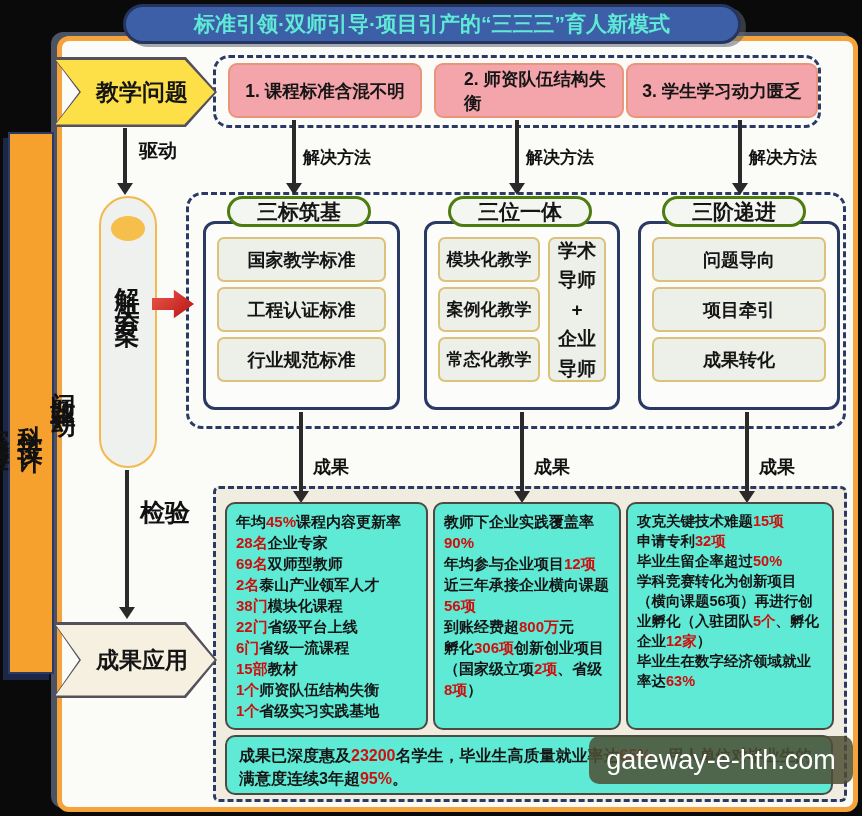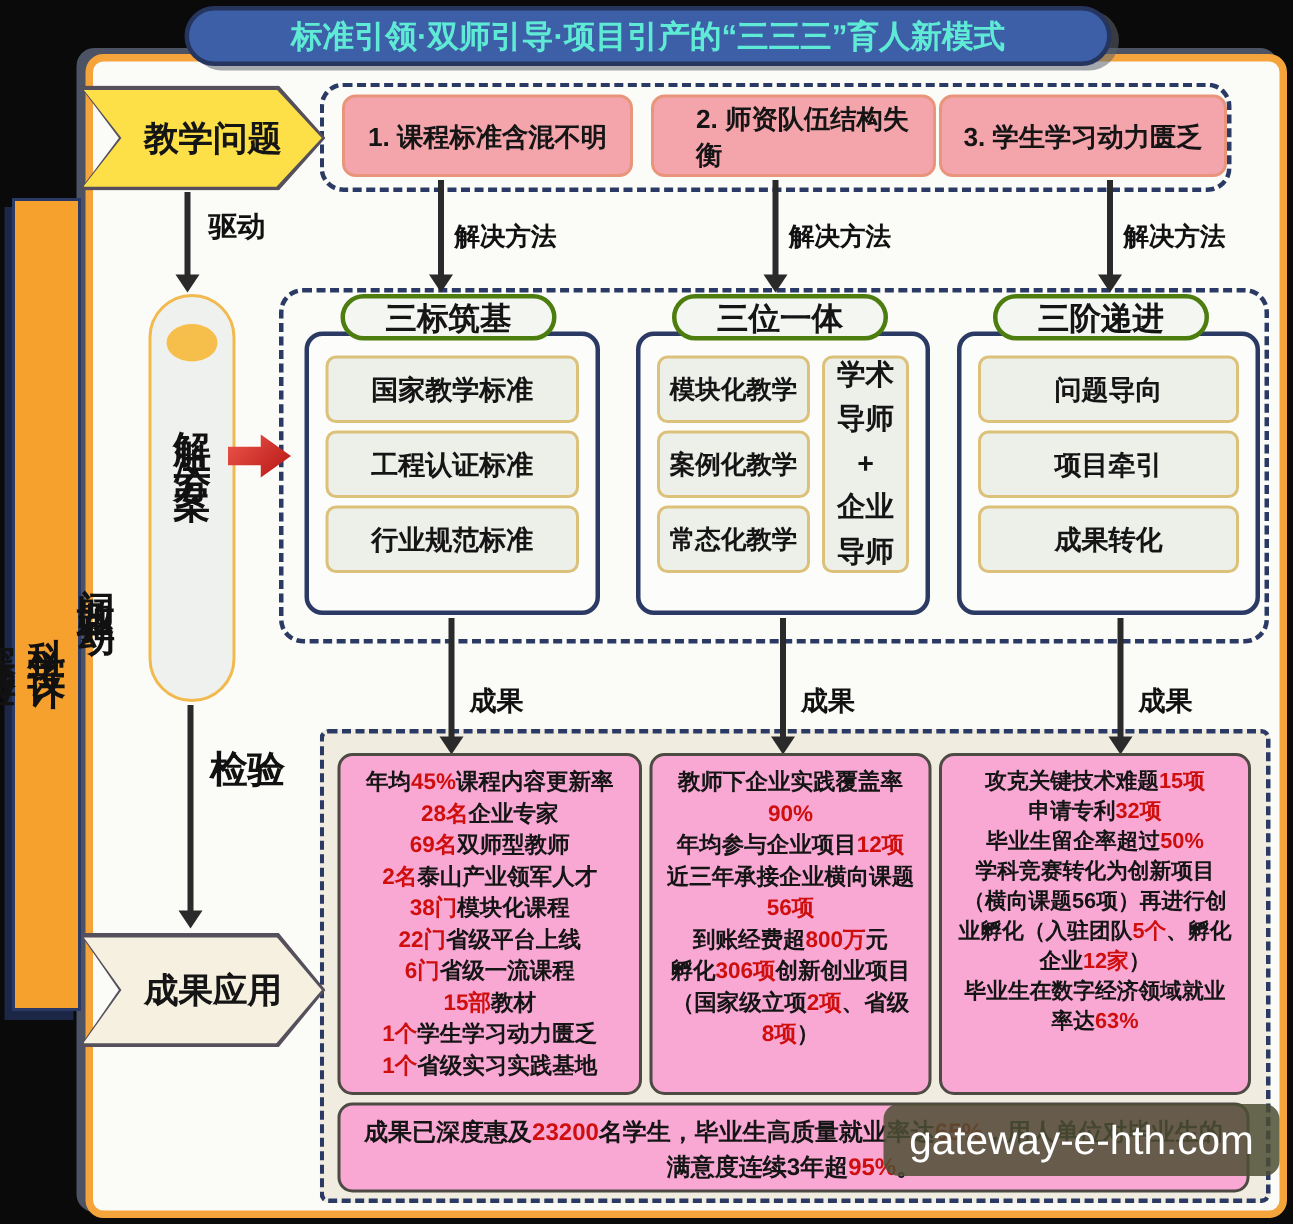--- a/index.html
+++ b/index.html
@@ -74,22 +74,22 @@
   .gbox{top:221px;height:189px;background:#fcfdfb;border:3px solid #2b3a64;border-radius:12px;z-index:2;
     display:flex;padding:13px 11px 25px;}
   .gcol{display:flex;flex-direction:column;justify-content:space-between;flex:1;}
   .sol-item{background:#edefe9;border:2px solid #dbc179;border-radius:7px;height:41px;
     display:flex;align-items:center;justify-content:center;font-weight:bold;font-size:18px;}
   .mentor{background:#edefe9;border:2px solid #dbc179;border-radius:7px;width:54px;margin-left:8px;
     display:flex;flex-direction:column;align-items:center;justify-content:center;
     font-weight:bold;font-size:19px;line-height:1.55;}
 
   
-  .obox{background:#f9a8d4;border:2.5px solid #4c4a42;border-radius:10px;
-    padding:7px 9px;font-weight:bold;font-size:15px;line-height:21px;color:#151515;z-index:2;overflow:hidden;text-align:center;}
+  .obox{background:#5eead4;border:2.5px solid #4c4a42;border-radius:10px;
+    padding:7px 9px;font-weight:bold;font-size:15px;line-height:21px;color:#151515;z-index:2;overflow:hidden;}
   .obox .red, .red{color:#cf0e0e;}
   .obox1{left:225px;top:502px;width:203px;height:228px;}
   .obox2{left:433px;top:502px;width:188px;height:228px;}
   .obox3{left:626px;top:502px;width:208px;height:228px;font-size:14.5px;line-height:20px;}
   .obox-wide{left:225px;top:735px;width:608px;height:60px;font-size:16px;line-height:23px;padding:7px 12px;}
 
   
   .watermark{left:589px;top:736px;width:264px;height:48px;background:rgba(77,79,52,.85);
     border-radius:10px;color:#fff;font-size:27px;display:flex;align-items:center;justify-content:center;z-index:10;}
 </style>
@@ -191,21 +191,21 @@
   <div class="abs dash dash-bot"></div>
   <div class="abs obox obox1">
       <div><span>年均</span><span class="red">45%</span><span>课程内容更新率</span></div>
       <div><span class="red">28名</span><span>企业专家</span></div>
       <div><span class="red">69名</span><span>双师型教师</span></div>
       <div><span class="red">2名</span><span>泰山产业领军人才</span></div>
       <div><span class="red">38门</span><span>模块化课程</span></div>
       <div><span class="red">22门</span><span>省级平台上线</span></div>
       <div><span class="red">6门</span><span>省级一流课程</span></div>
       <div><span class="red">15部</span><span>教材</span></div>
-      <div><span class="red">1个</span><span>学生学习动力匮乏</span></div>
+      <div><span class="red">1个</span><span>师资队伍结构失衡</span></div>
       <div><span class="red">1个</span><span>省级实习实践基地</span></div>
     </div>
   <div class="abs obox obox2">
       <div><span>教师下企业实践覆盖率</span><span class="red">90%</span></div>
       <div><span>年均参与企业项目</span><span class="red">12项</span></div>
       <div><span>近三年承接企业横向课题</span><span class="red">56项</span></div>
       <div><span>到账经费超</span><span class="red">800万</span><span>元</span></div>
       <div><span>孵化</span><span class="red">306项</span><span>创新创业项目（国家级立项</span><span class="red">2项</span><span>、省级</span><span class="red">8项</span><span>）</span></div>
     </div>
   <div class="abs obox obox3">

